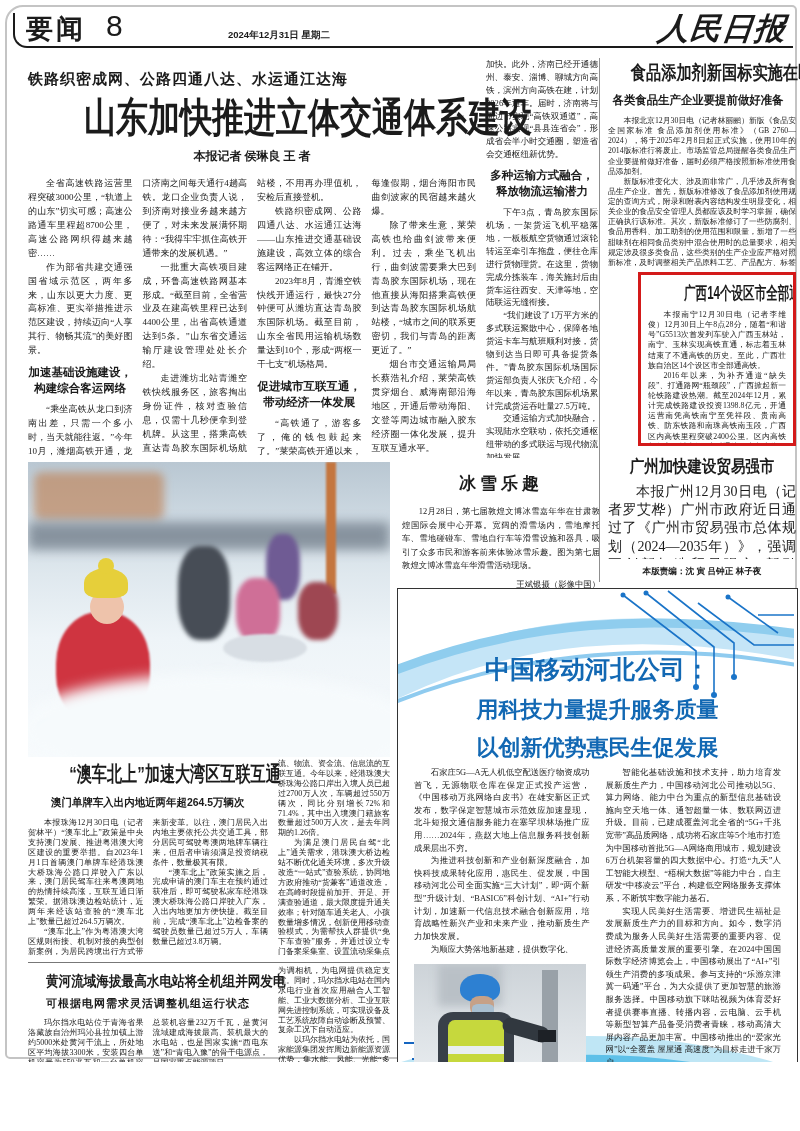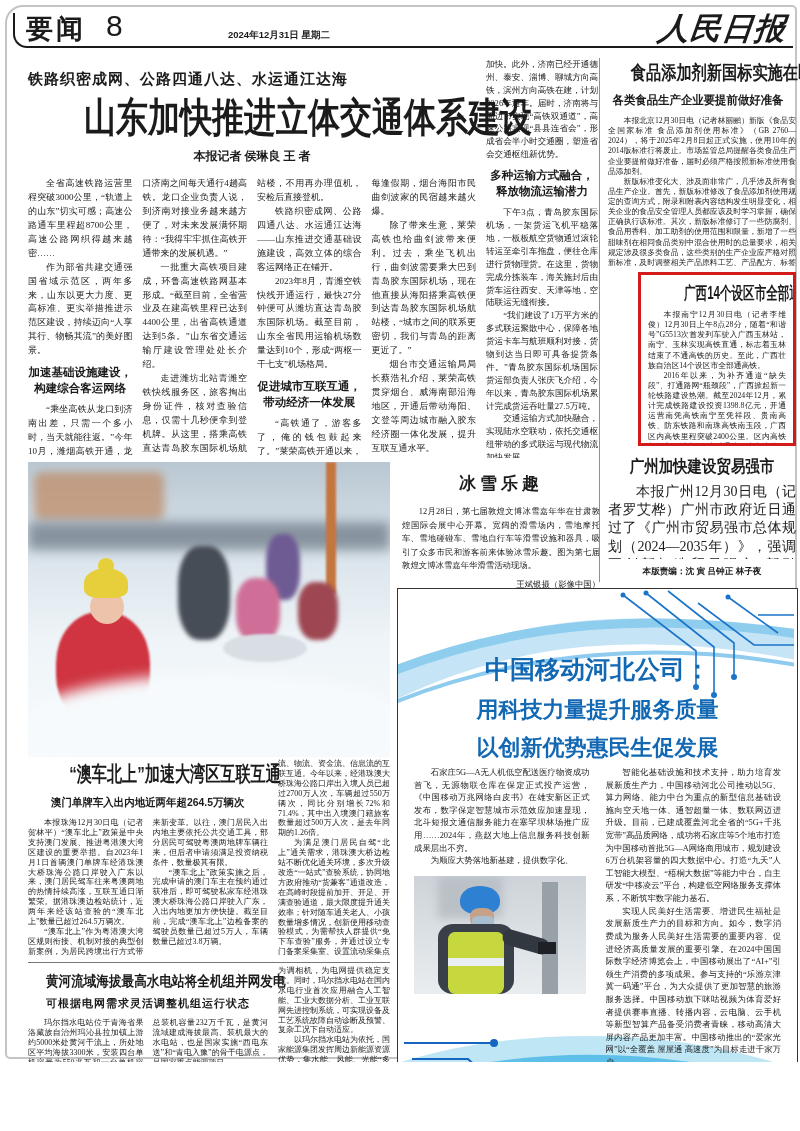--- a/index.html
+++ b/index.html
@@ -239,20 +239,21 @@
       </g>
     </svg>
     <div class="ad-titles sans">
       <div class="ad-t1">中国移动河北公司：</div>
       <div class="ad-t2">用科技力量提升服务质量</div>
       <div class="ad-t3">以创新优势惠民生促发展</div>
     </div>
     <div class="ad-cols">
       <div class="ad-col">
         <p class="b">石家庄5G—A无人机低空配送医疗物资成功首飞，无源物联仓库在保定正式投产运营，《中国移动万兆网络白皮书》在雄安新区正式发布，数字保定智慧城市示范效应加速显现，北斗短报文通信服务能力在塞罕坝林场推广应用……2024年，燕赵大地上信息服务科技创新成果层出不穷。</p>
+        <p class="b">为推进科技创新和产业创新深度融合，加快科技成果转化应用，惠民生、促发展，中国移动河北公司全面实施“三大计划”，即“两个新型”升级计划、“BASIC6”科创计划、“AI+”行动计划，加速新一代信息技术融合创新应用，培育战略性新兴产业和未来产业，推动新质生产力加快发展。</p>
         <p class="b">为顺应大势落地新基建，提供数字化、</p>
         <div class="photo-worker">
           <div class="pw" style="left:24px;top:0;width:64px;height:42px;background:#b9c0c6;filter:blur(4px)"></div>
           <div class="pw" style="left:128px;top:6px;width:16px;height:112px;background:#99a1a8"></div>
           <div class="pw" style="left:46px;top:10px;width:40px;height:28px;background:#2d80d2;border-radius:50% 50% 40% 40%"></div>
           <div class="pw" style="left:56px;top:32px;width:24px;height:20px;background:#c6a188;border-radius:40%"></div>
           <div class="pw" style="left:58px;top:40px;width:22px;height:13px;background:#a9bfd0;border-radius:30%"></div>
           <div class="pw" style="left:24px;top:48px;width:76px;height:70px;background:#394049;border-radius:20%"></div>
           <div class="pw" style="left:34px;top:56px;width:56px;height:62px;background:#c6d83d;border-radius:12%"></div>
           <div class="pw" style="left:34px;top:82px;width:56px;height:8px;background:#e8eef2"></div>

